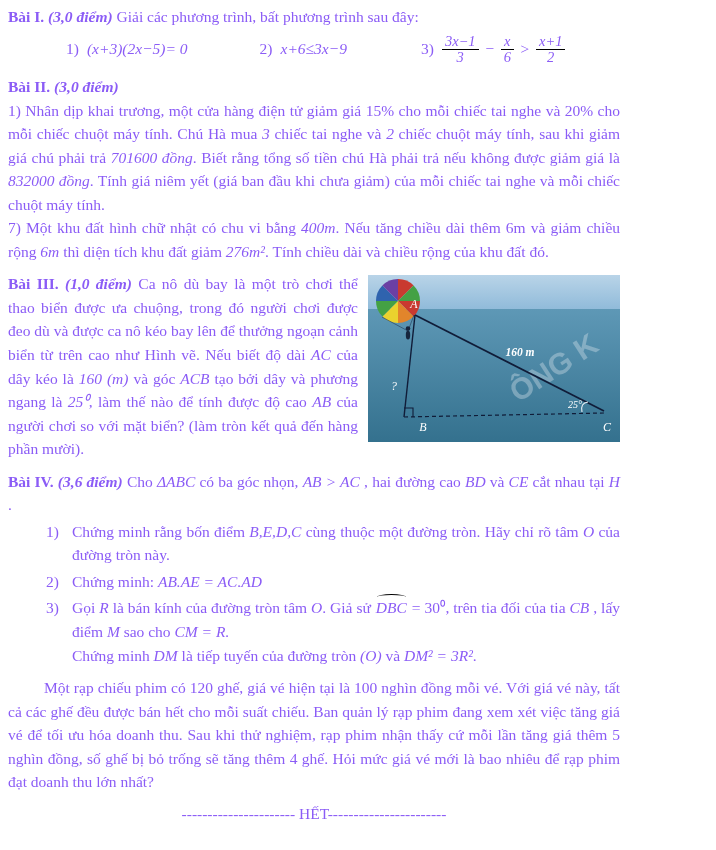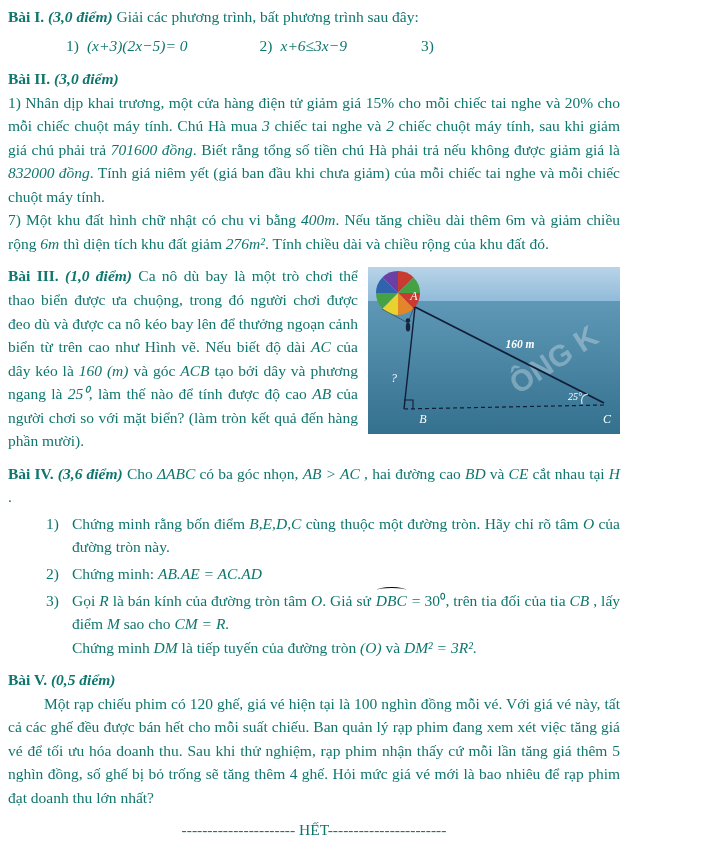--- a/index.html
+++ b/index.html
@@ -1,17 +1,17 @@
 <!DOCTYPE html>
 <html><head>
 <meta charset="utf-8">
 <style>
   html,body{margin:0;padding:0;background:#fff;}
   .page{width:628px;height:850px;box-sizing:border-box;padding:5px 8px 0 8px;
-        font-family:"Liberation Serif",serif;font-size:15.5px;line-height:1.52;color:#0f766e;overflow:hidden;}
+        font-family:"Liberation Serif",serif;font-size:15.5px;line-height:1.52;color:#8b5cf6;overflow:hidden;}
   p{margin:0;}
   .just{text-align:justify;}
   .it{font-style:italic;}
   .bd{font-weight:bold;}
   .hat{position:relative;font-style:italic;display:inline-block;padding:0 1px;}
   .hat::before{content:"";position:absolute;left:6%;right:6%;top:-2px;height:5px;
                border-top:1.4px solid #000;border-radius:60% 60% 0 0;}
   .math{font-style:italic;white-space:nowrap;}
   .b1-row{display:flex;align-items:center;margin:5px 0 10px;}
   .b1-item{display:flex;align-items:center;gap:8px;}
@@ -43,20 +43,36 @@
     <div class="b1-item i1">
       <span>1)</span>
       <span class="math">(x+3)(2x−5)= 0</span>
     </div>
     <div class="b1-item i2">
       <span>2)</span>
       <span class="math">x+6≤3x−9</span>
     </div>
     <div class="b1-item i3">
       <span>3)</span>
+      <span class="fracx">
+        <span class="frac">
+          <span class="fn">3x−1</span>
+          <span class="fd">3</span>
+        </span>
+        <span>−</span>
+        <span class="frac">
+          <span class="fn">x</span>
+          <span class="fd">6</span>
+        </span>
+        <span>&gt;</span>
+        <span class="frac">
+          <span class="fn">x+1</span>
+          <span class="fd">2</span>
+        </span>
+      </span>
     </div>
   </div>
 
   <div class="sec">
     <p><span class="bd">Bài II. </span><span class="bd it">(3,0 điểm)</span></p>
     <p class="just"><span>1) Nhân dịp khai trương, một cửa hàng điện tử giảm giá 15% cho mỗi chiếc tai nghe và 20% cho mỗi chiếc chuột máy tính. Chú Hà mua </span><span class="it">3</span><span> chiếc tai nghe và </span><span class="it">2</span><span> chiếc chuột máy tính, sau khi giảm giá chú phải trả </span><span class="it">701600 đồng</span><span>. Biết rằng tổng số tiền chú Hà phải trả nếu không được giảm giá là </span><span class="it">832000 đồng</span><span>. Tính giá niêm yết (giá ban đầu khi chưa giảm) của mỗi chiếc tai nghe và mỗi chiếc chuột máy tính.</span></p>
     <p class="just"><span>7) Một khu đất hình chữ nhật có chu vi bằng </span><span class="it">400m</span><span>. Nếu tăng chiều dài thêm 6m và giảm chiều rộng </span><span class="it">6m</span><span> thì diện tích khu đất giảm </span><span class="it">276m²</span><span>. Tính chiều dài và chiều rộng của khu đất đó.</span></p>
   </div>
 
   <div class="sec">
@@ -126,19 +142,18 @@
     <div class="b4i">
       <span class="b4n">3)</span>
       <div class="b4t">
         <p class="just"><span>Gọi </span><span class="it">R</span><span> là bán  kính của đường tròn tâm </span><span class="it">O</span><span>. Giả sử </span><span class="it hat">DBC</span><span> = 30⁰</span><span>, trên tia đối của tia </span><span class="it">CB</span><span> , lấy điểm </span><span class="it">M</span><span>  sao cho </span><span class="it">CM  =  R.</span></p>
         <p class="just"><span>Chứng minh </span><span class="it">DM</span><span> là tiếp tuyến của đường tròn </span><span class="it">(O)</span><span> và </span><span class="it">DM² = 3R²</span><span>.</span></p>
       </div>
     </div>
   </div>
 
   <div class="sec">
-    <p><span class="bd">Bài V. </span><span class="bd it">(0,5 điểm)</span></p>
     <p class="just indent"><span>Một rạp chiếu phim có 120 ghế, giá vé hiện tại là 100 nghìn đồng mỗi vé. Với giá vé này, tất cả các ghế đều được bán hết cho mỗi suất chiếu. Ban quản lý rạp phim đang xem xét việc tăng giá vé để tối ưu hóa doanh thu. Sau khi thử nghiệm, rạp phim nhận thấy cứ mỗi lần tăng giá thêm 5 nghìn đồng, số ghế bị bỏ trống sẽ tăng thêm 4 ghế. Hỏi mức giá vé mới là bao nhiêu để rạp phim đạt doanh thu lớn nhất?</span></p>
   </div>
 
   <p class="footer">---------------------- HẾT-----------------------</p>
 
 </div>
 
 </body></html>

